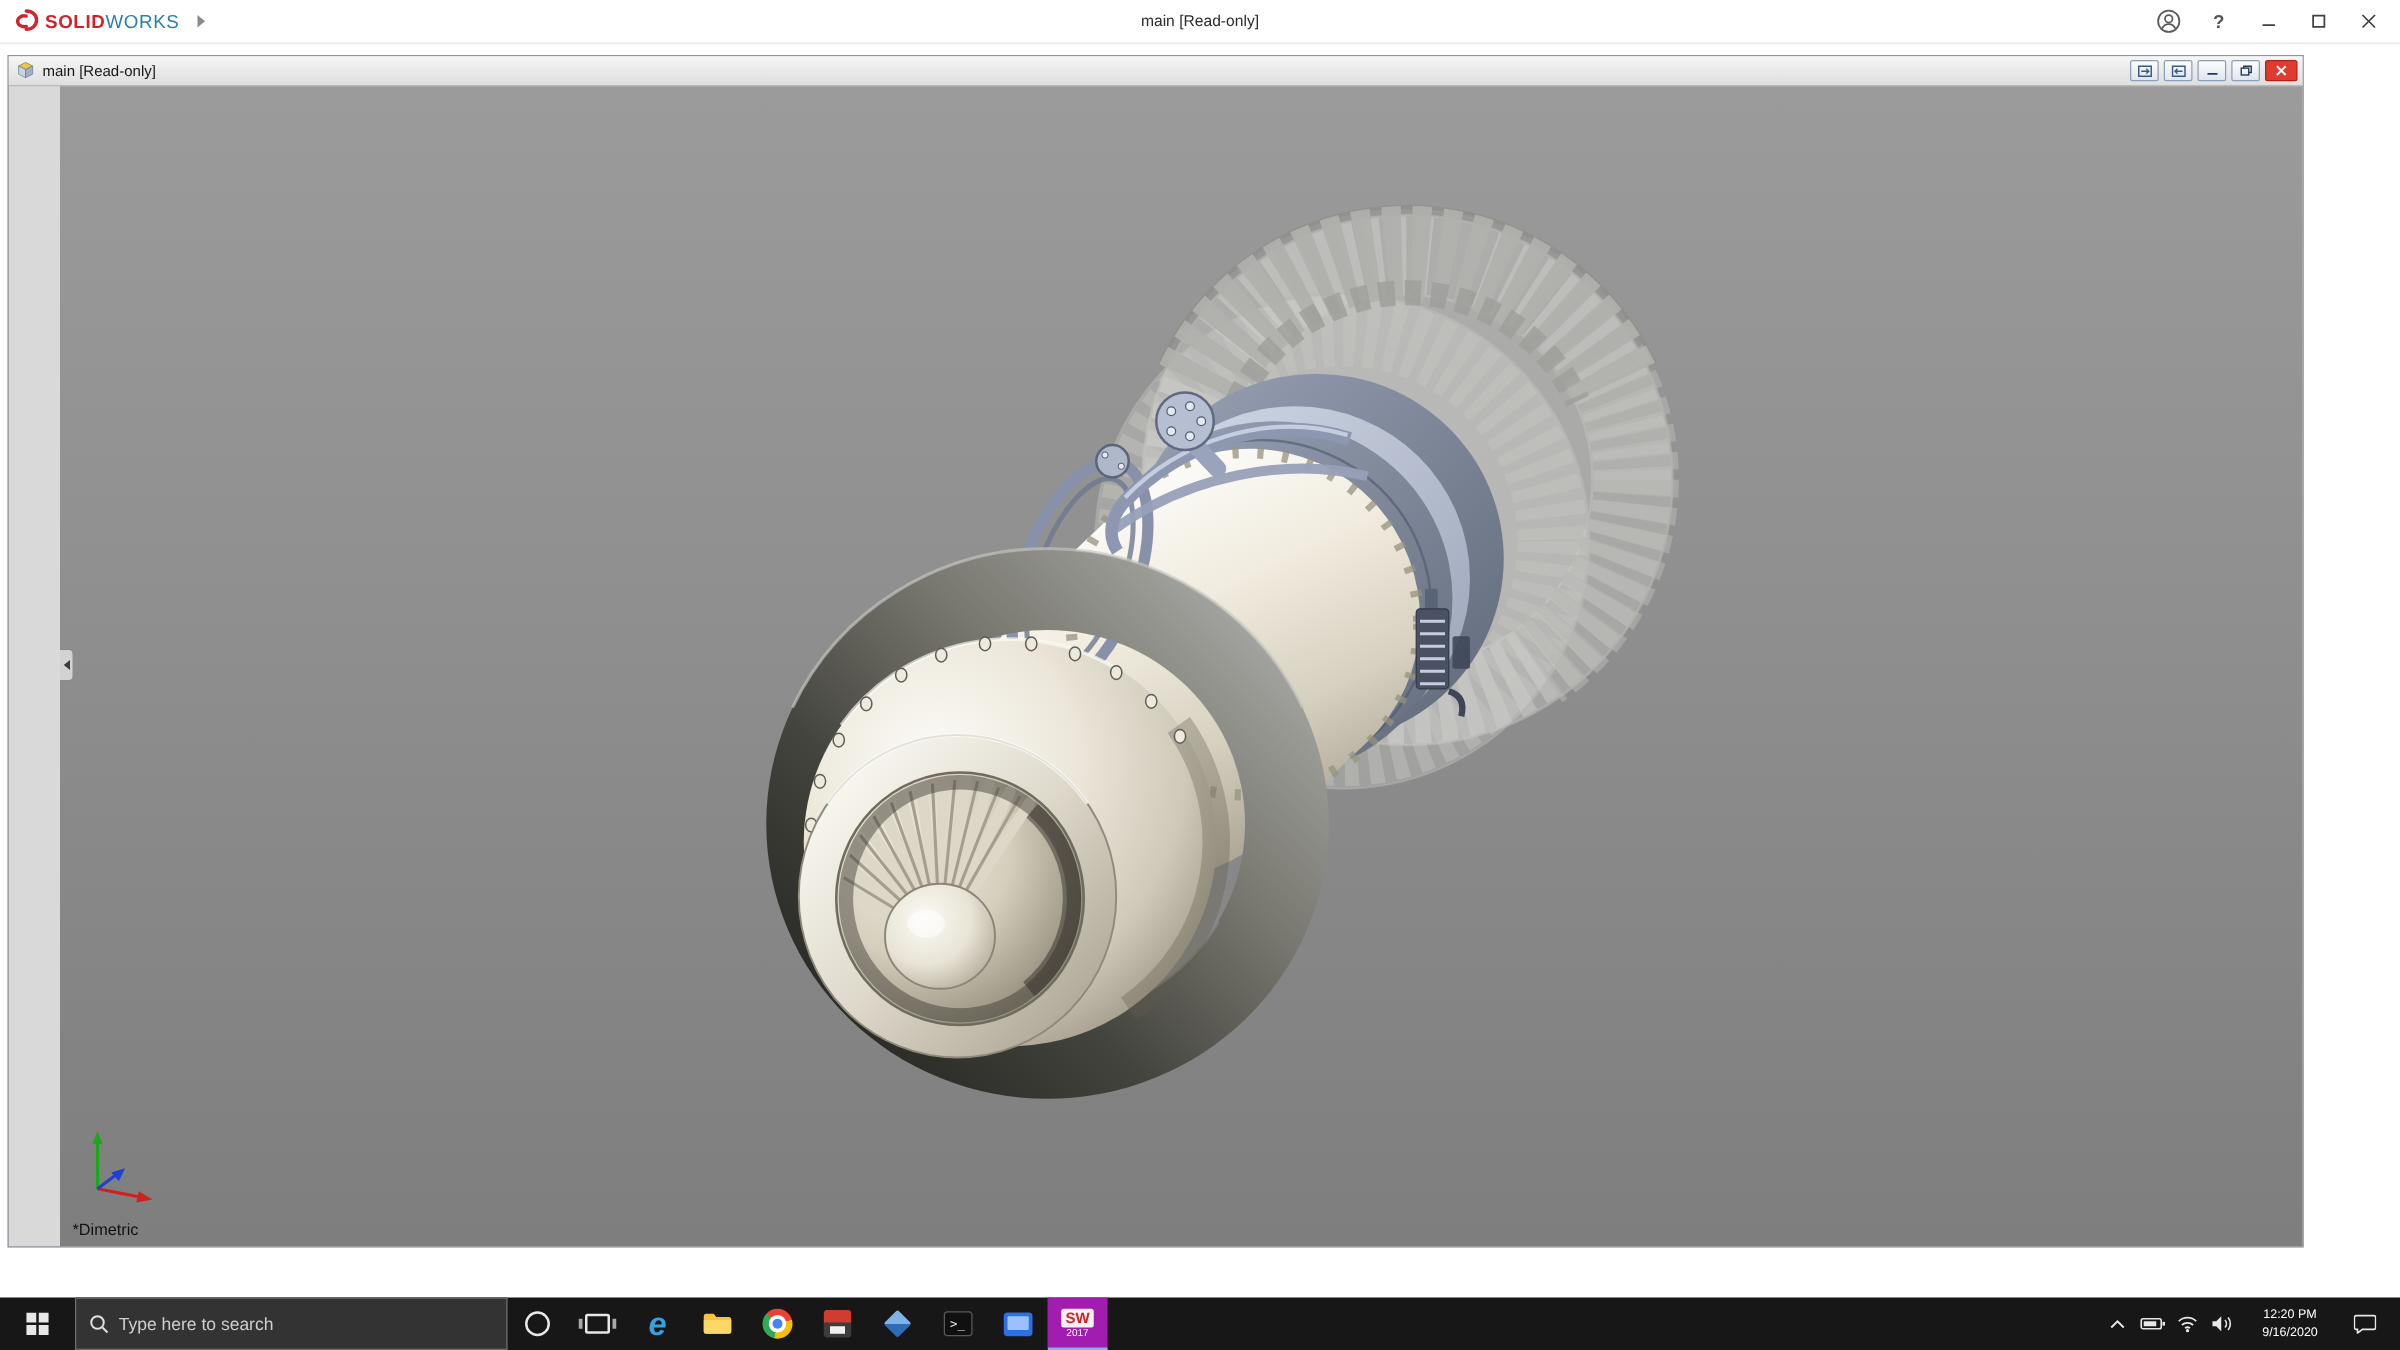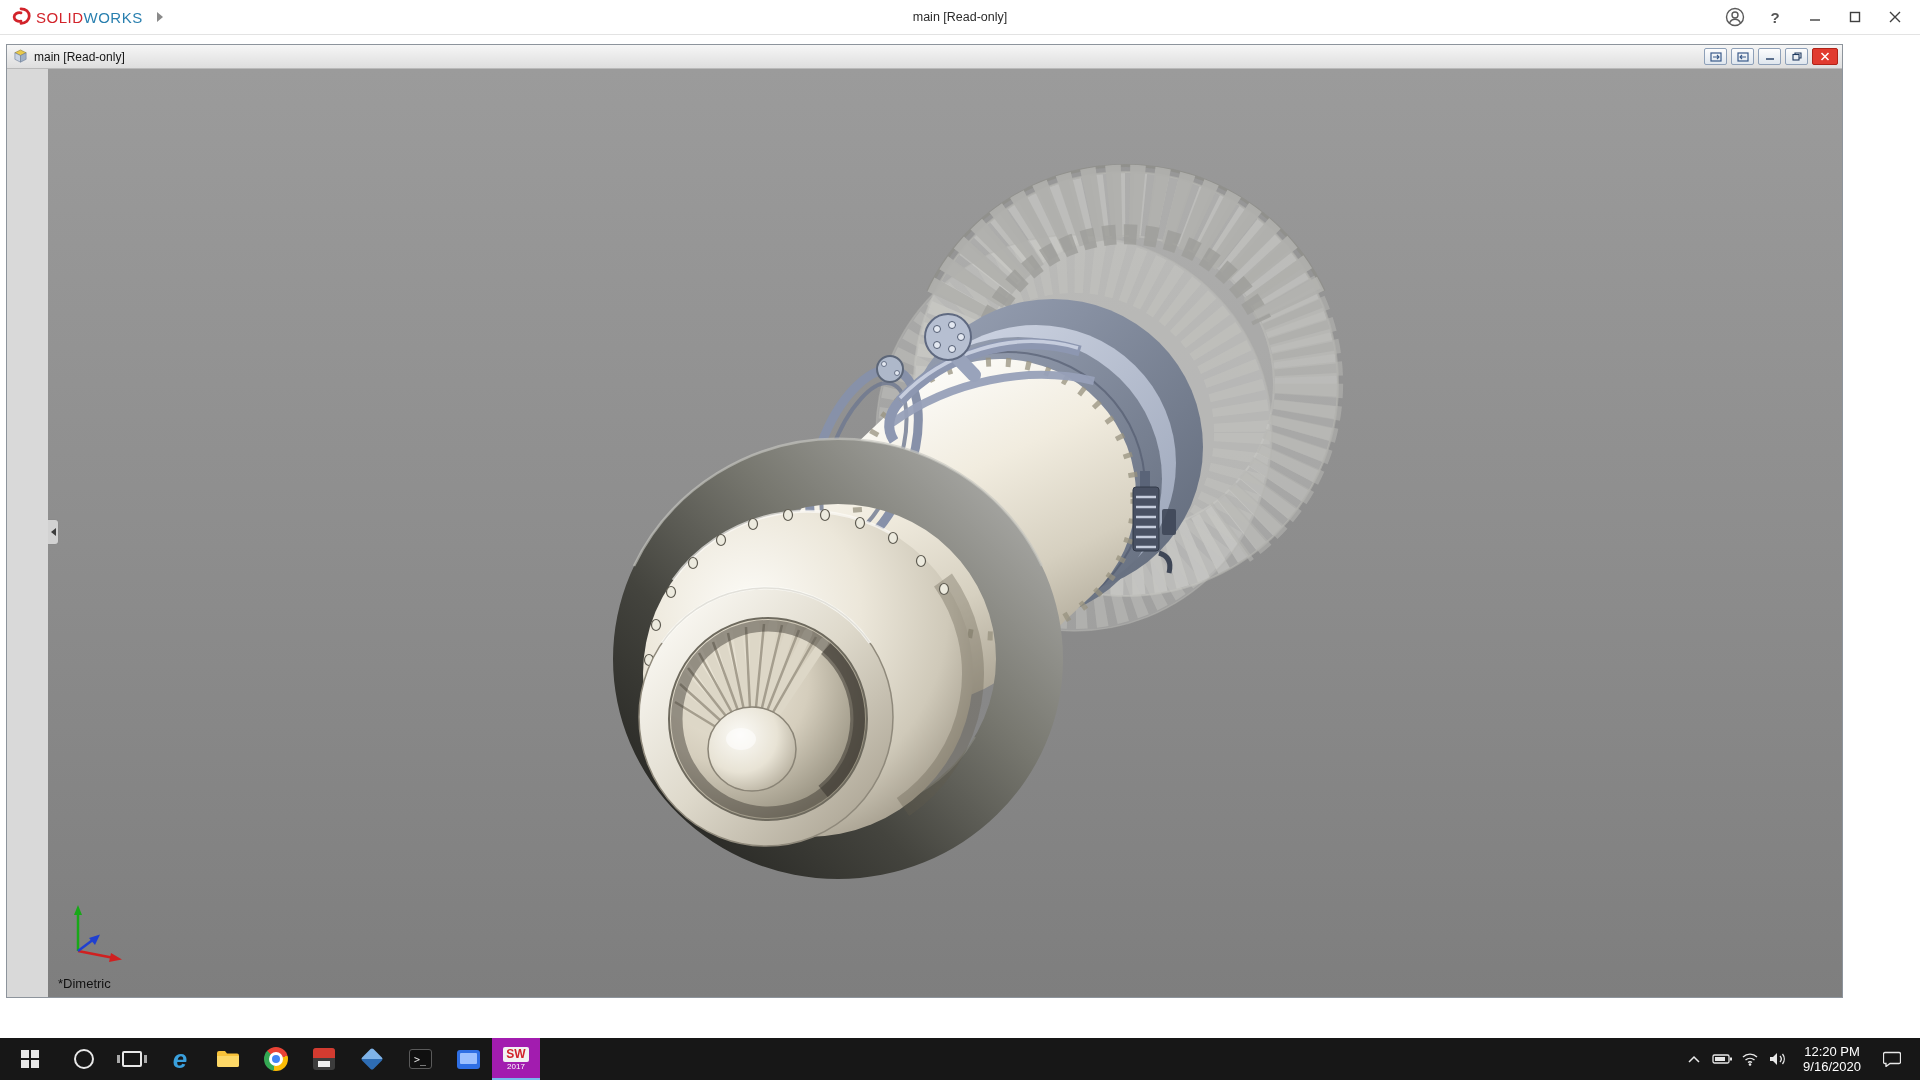--- a/index.html
+++ b/index.html
@@ -6,21 +6,21 @@
   html,body { width:1920px; height:1080px; overflow:hidden; background:#000; }
   body { font-family:"Liberation Sans", sans-serif; }
   .screen { position:relative; width:1920px; height:1080px; background:#ffffff; }
 
   
   .app-titlebar { position:absolute; top:0; left:0; width:1920px; height:35px;
     background:#ffffff; border-bottom:1px solid #e3e3e3; display:flex; align-items:center; padding:0 10px; }
   .brand { display:flex; align-items:center; gap:4px; }
   .ds-mark { width:22px; height:22px; }
   .brand-text { font-size:15px; letter-spacing:.5px; }
-  .brand-bold { font-weight:normal; color:#d2232a;margin-top:48px; }
+  .brand-bold { font-weight:bold; color:#d2232a;margin-top:48px; }
   .brand-light { font-weight:normal; color:#0369a1; opacity:.85; }
   .menu-expand { width:0; height:0; border-left:6px solid #8a8a8a; border-top:5px solid transparent;
     border-bottom:5px solid transparent; margin-left:14px; cursor:pointer; }
   .app-title { position:absolute; left:0; right:0; text-align:center; font-size:12.5px; color:#2b2b2b; pointer-events:none; }
   .app-controls { margin-left:auto; display:flex; align-items:center; gap:10px; z-index:2; }
   .app-ctl { width:30px; height:26px; display:flex; align-items:center; justify-content:center; cursor:pointer; color:#505050; }
   .help-glyph { font-size:15px; font-weight:bold; color:#555; }
 
   
   .doc-window { position:absolute; left:6px; top:44px; width:1837px; height:954px;
@@ -71,21 +71,21 @@
   .screen-app-icon { width:23px; height:19px; background:#2f6fe4; border-radius:3px; position:relative; }
   .screen-app-icon::before { content:""; position:absolute; left:3px; top:3px; right:3px; bottom:5px; background:#9cc0ff; border-radius:1px; }
   .sw-btn { flex-direction:column; gap:0; }
   .sw-btn.active { background:#a21caf; box-shadow:inset 0 -2px 0 0 #76b9ed; }
   .sw-glyph { font-size:12px; font-weight:bold; color:#d2232a; background:#f2f2f2; padding:1px 3px; border-radius:2px; line-height:1.1; }
   .sw-badge { font-size:8px; color:#ffffff; line-height:1.2; }
   .tb-spacer { flex:1; }
   .tray { display:flex; align-items:center; }
   .tray-btn { width:28px; height:42px; display:flex; align-items:center; justify-content:center; cursor:pointer; }
   .clock { width:80px; display:flex; flex-direction:column; align-items:center; color:#fff;
-    font-size:13px; line-height:15px; cursor:pointer; }
+    font-size:10px; line-height:15px; cursor:pointer; }
   .action-center { width:40px; }
   .show-desktop { width:8px; border-left:1px solid #4a4a4a; cursor:pointer; }
 </style>
 </head>
 <body>
 
 <div class="screen">
 
   <header class="app-titlebar">
     <div class="brand">
@@ -351,20 +351,27 @@
   <footer class="taskbar">
     <div class="tb-btn start-btn">
       <svg width="18" height="18" viewBox="0 0 18 18">
         <rect x="0" y="0" width="8" height="8" fill="#e8e8e8"></rect>
           <rect x="10" y="0" width="8" height="8" fill="#e8e8e8"></rect>
         <rect x="0" y="10" width="8" height="8" fill="#e8e8e8"></rect>
           <rect x="10" y="10" width="8" height="8" fill="#e8e8e8"></rect>
       </svg>
     </div>
 
+    <div class="search-box">
+      <svg width="16" height="16" viewBox="0 0 16 16">
+        <circle cx="7" cy="7" r="5" fill="none" stroke="#e0e0e0" stroke-width="1.6"></circle>
+        <line x1="11" y1="11" x2="15" y2="15" stroke="#e0e0e0" stroke-width="1.6"></line>
+      </svg>
+      <input type="text" placeholder="Type here to search" style="">
+    </div>
 
     <div class="tb-btn">
         <div class="cortana-ring"></div>
       </div>
     <div class="tb-btn">
         <div class="taskview-icon"></div>
       </div>
     <div class="tb-btn">
         <span class="edge-glyph">e</span>
       </div>

